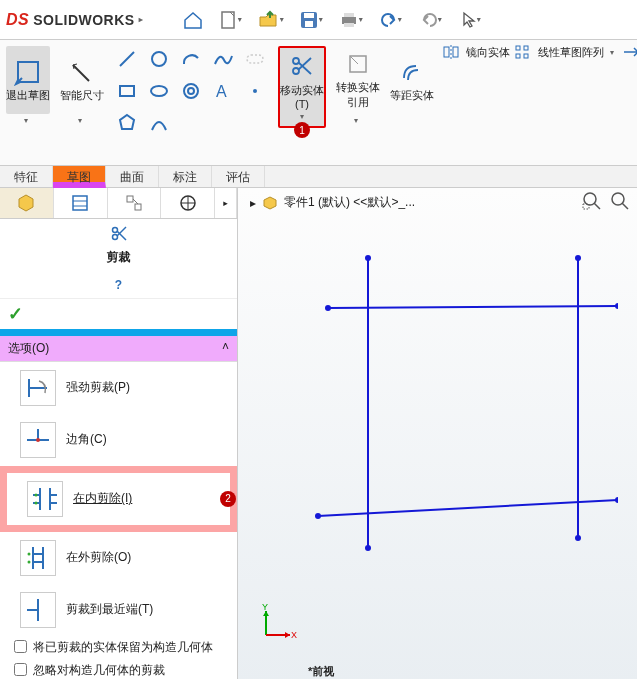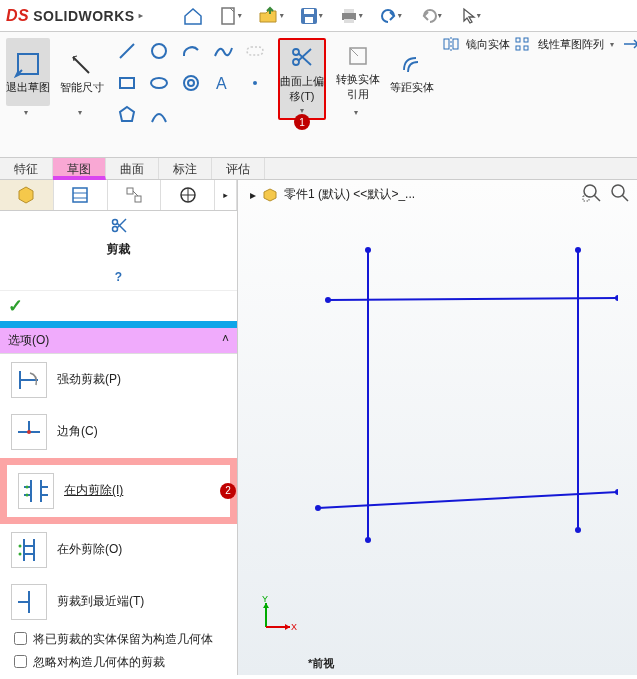--- a/index.html
+++ b/index.html
@@ -1,42 +1,42 @@
 <!DOCTYPE html>
 <html><head>
 <meta charset="utf-8">
 <style>
   * { box-sizing: border-box; margin: 0; padding: 0; font-family: "Microsoft YaHei", Arial, sans-serif; }
   body { width: 637px; height: 679px; background: #fff; overflow: hidden; font-size: 12px; color: #222; }
-  .titlebar { display: flex; align-items: center; height: 32px; border-bottom: 1px solid #ccc; padding: 0 6px; gap: 4px; }
+  .titlebar { display: flex; align-items: center; height: 40px; border-bottom: 1px solid #ccc; padding: 0 6px; gap: 4px; }
   .logo { font-weight: bold; font-size: 14px; letter-spacing: 0.5px; display: flex; align-items: center; gap: 4px; color: #333; }
   .logo .ds { color: #d9261c; font-style: italic; font-weight: bold; font-size: 16px; }
   .tb-btn { width: 36px; height: 28px; display: inline-flex; align-items: center; justify-content: center; border-radius: 2px; }
   .dd { width: 8px; font-size: 8px; color: #666; }
   .ribbon { display: flex; align-items: flex-start; padding: 4px 4px 0 4px; gap: 6px; border-bottom: 1px solid #ccc; background: #fafafa; flex-wrap: nowrap; height: 126px; }
   .rgroup { display: flex; flex-direction: column; align-items: center; gap: 2px; padding: 2px; }
   .big-btn { width: 44px; height: 68px; display: flex; flex-direction: column; align-items: center; justify-content: center; font-size: 11px; text-align: center; border-radius: 2px; gap: 2px; }
   .big-btn .ico { width: 28px; height: 28px; display: flex; align-items: center; justify-content: center; }
   .highlight-red { border: 2px solid #e40000; background: #ddd; }
   .small-row { display: flex; gap: 6px; }
   .small-btn { width: 26px; height: 26px; display: flex; align-items: center; justify-content: center; }
   .right-cmds { display: flex; gap: 4px; font-size: 11px; }
   .right-cmds .cmd { display: flex; align-items: center; gap: 6px; white-space: nowrap; }
   .tabs { display: flex; border-bottom: 1px solid #ccc; background: #f2f2f2; height: 22px; font-size: 12px; }
   .tab { padding: 3px 14px; border-right: 1px solid #ddd; color: #333; }
-  .tab.active { background: #f9a8d4; border-bottom: 4px solid #d946ef; margin-bottom: -1px; }
+  .tab.active { background: #f97316; border-bottom: 6px solid #d946ef; margin-bottom: -1px; }
   .body { display: flex; height: calc(679px - 36px - 126px - 22px); }
   .panel { width: 238px; border-right: 1px solid #ccc; display: flex; flex-direction: column; background: #fff; }
   .panel-tabs { display: flex; border-bottom: 1px solid #ccc; height: 36px; }
   .ptab { flex: 1; display: flex; align-items: center; justify-content: center; border-right: 1px solid #ddd; }
   .ptab.active { background: #f3ecd8; }
   .panel-title { display: flex; align-items: center; gap: 6px; padding: 6px 8px; border-bottom: 1px solid #eee; font-size: 12px; flex-direction: column; }
   .ok-row { padding: 4px 8px; }
   .section-hd { background: #f0abfc; padding: 4px 8px; display: flex; justify-content: space-between; border-top: 7px solid #0ea5e9; border-bottom: 1px solid #ddd; font-size: 12px; }
-  .opt { display: flex; align-items: center; gap: 10px; padding: 8px 11px; font-size: 12px; }
+  .opt { display: flex; align-items: center; gap: 10px; padding: 8px 20px; font-size: 12px; }
   .opt .tico { width: 36px; height: 36px; border: 1px solid #ccc; display: flex; align-items: center; justify-content: center; background: #fff; }
   .opt.hl { border: 7px solid #fca5a5; background: #fff; position: relative; text-decoration: underline; }
   .chk { display: flex; align-items: flex-start; gap: 6px; padding: 4px 14px; font-size: 12px; line-height: 1.3; }
   .viewport { flex: 1; position: relative; background: linear-gradient(#fdfdfd, #e9eef2); }
   .crumb { position: absolute; top: 6px; left: 12px; font-size: 12px; display: flex; align-items: center; gap: 6px; }
   .axis { position: absolute; bottom: 40px; left: 20px; width: 40px; height: 40px; }
   .callout { width: 16px; height: 16px; border-radius: 50%; background: #c00000; color: #fff; font-size: 10px; display: flex; align-items: center; justify-content: center; position: absolute; }
   svg { display: block; }
   .dim { color: #999; }
 </style>
@@ -206,21 +206,21 @@
   <div class="rgroup" style="position:relative;">
     <div class="big-btn highlight-red" style="width:48px;height:82px;">
       <div class="ico">
         <svg width="26" height="26">
             <circle cx="7" cy="17" r="3" fill="none" stroke="#2d6fb8" stroke-width="1.8"></circle>
             <circle cx="7" cy="7" r="3" fill="none" stroke="#2d6fb8" stroke-width="1.8"></circle>
             <line x1="9" y1="8" x2="22" y2="20" stroke="#2d6fb8" stroke-width="1.8"></line>
             <line x1="9" y1="16" x2="22" y2="4" stroke="#2d6fb8" stroke-width="1.8"></line>
           </svg>
       </div>
-      <span>曲面上偏移(T)</span>
+      <span>移动实体(T)</span>
       <span class="dd">▾</span>
     </div>
     <div class="callout" style="bottom:-8px;left:50%;transform:translateX(-50%);">1</div>
   </div>
 
   <div class="rgroup">
     <div class="big-btn">
       <div class="ico">
           <svg width="24" height="24">
             <path d="M4 4 L20 4 L20 20 L4 20 Z" fill="none" stroke="#999" stroke-width="1.5"></path>

